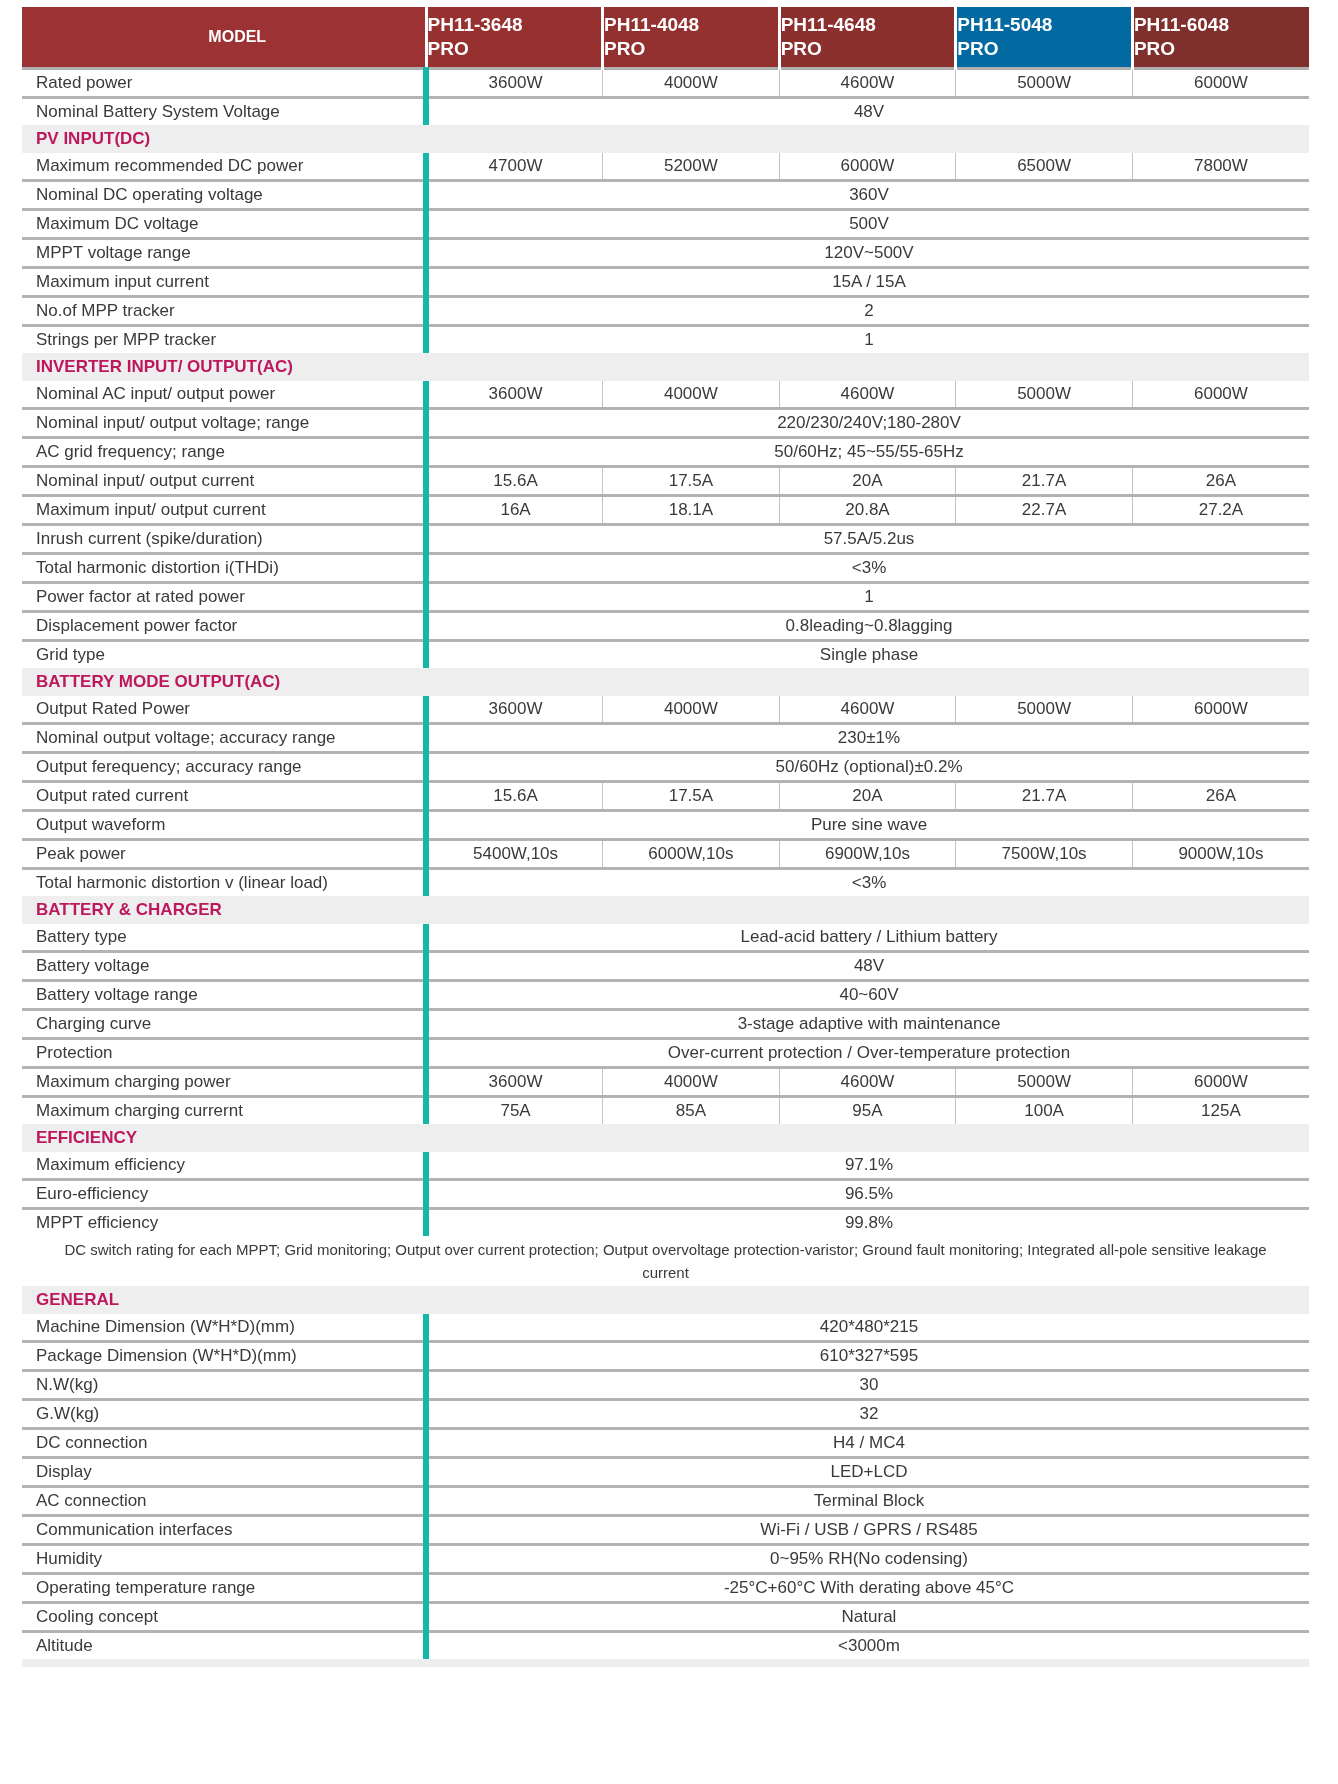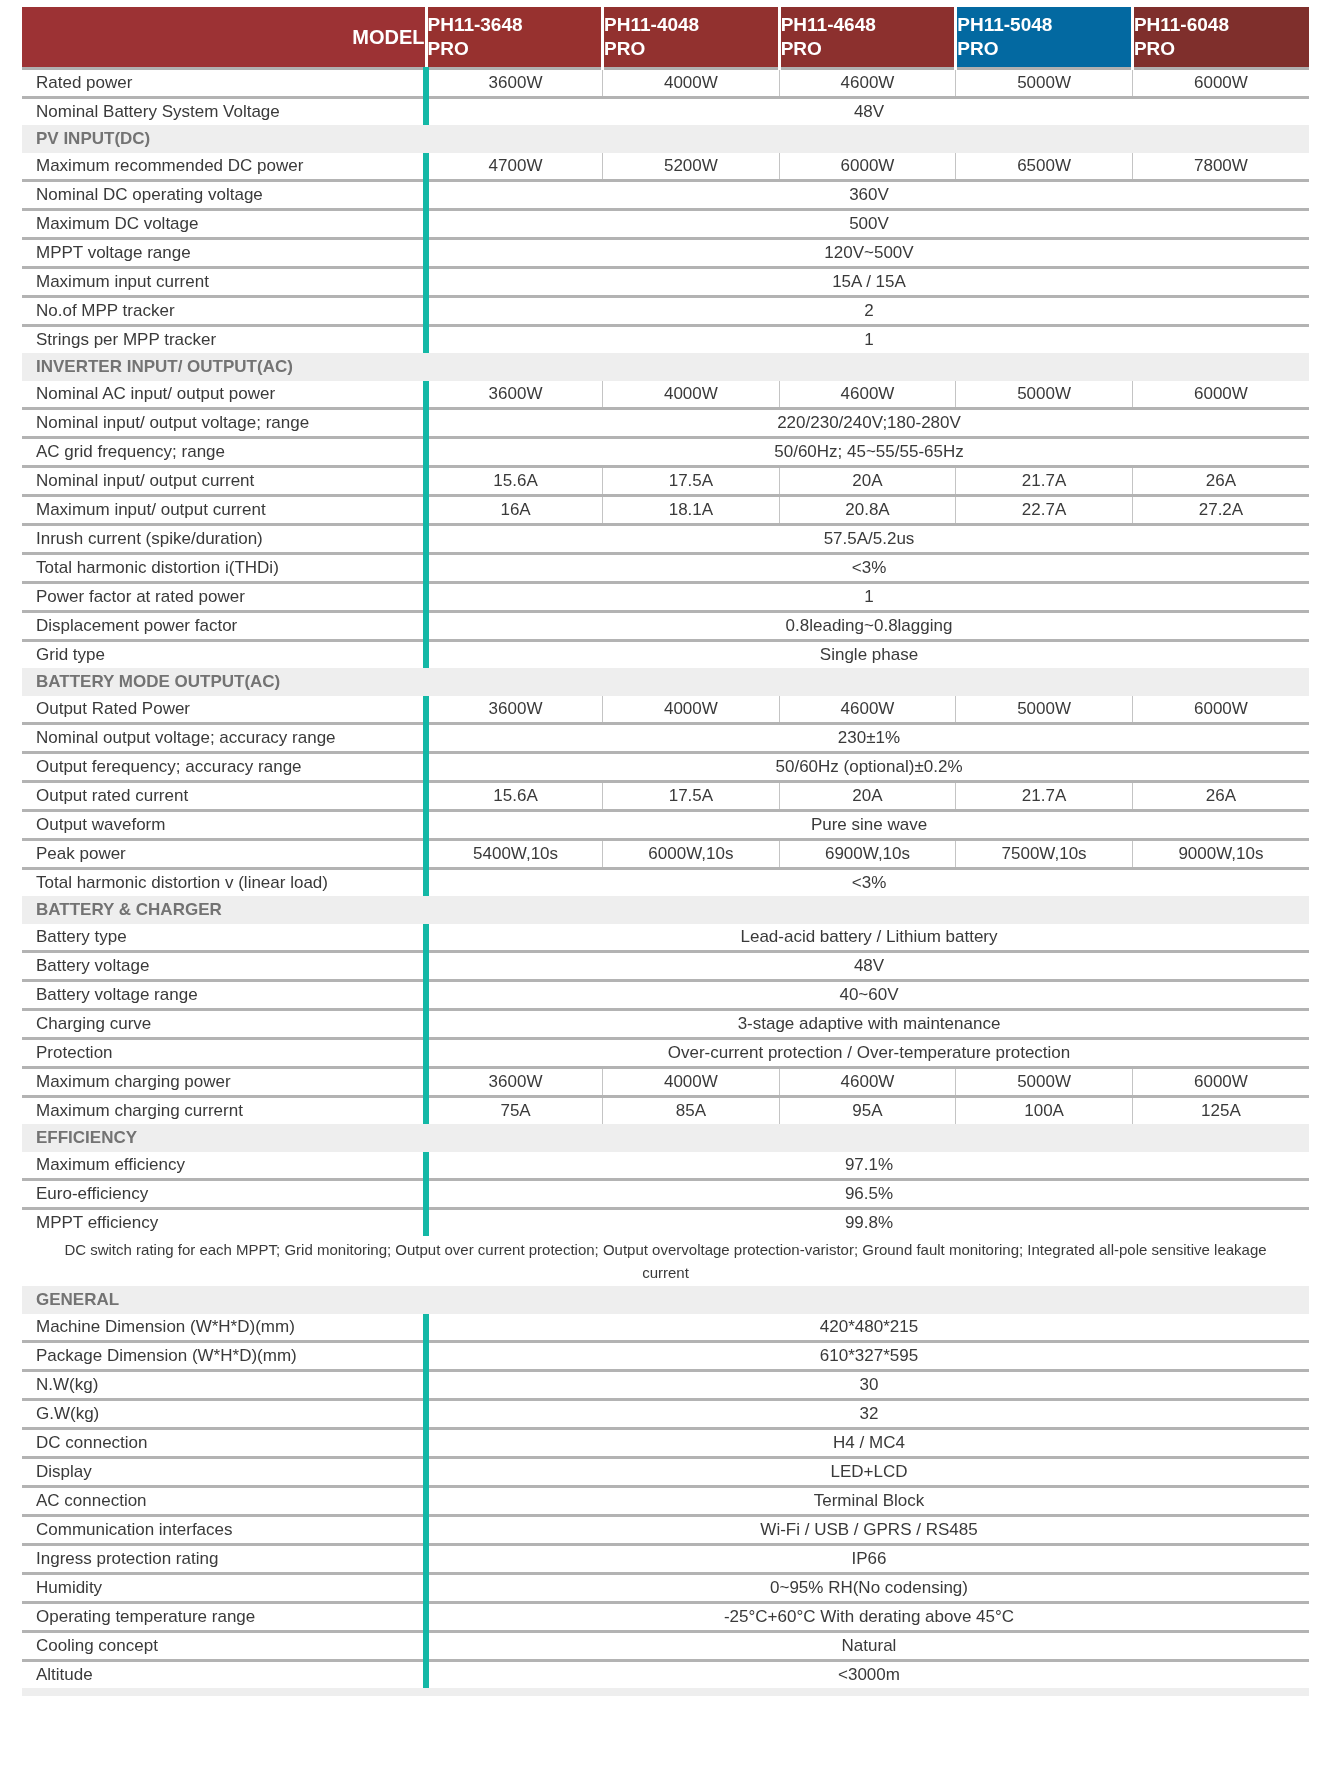--- a/index.html
+++ b/index.html
@@ -5,35 +5,35 @@
   html, body { margin: 0; padding: 0; background: #ffffff; }
   body { width: 1338px; height: 1784px; position: relative; overflow: hidden;
          font-family: "Liberation Sans", "DejaVu Sans", sans-serif; color: #3a3a3a; }
   #spec { position: absolute; left: 22px; top: 7px; width: 1287px; }
   table { border-collapse: collapse; width: 1287px; table-layout: fixed; }
   col.label-col { width: 404px; }
   col.model-col { width: 176.6px; }
   thead th { height: 60px; color: #ffffff; font-weight: bold; font-size: 19px;
              line-height: 24px; text-align: left; padding: 0;
              border-left: 3px solid #ffffff; }
-  thead th.model-head { text-align: right; padding-left: 28px; font-size: 20px; border-left: none;
+  thead th.model-head { text-align: center; padding-left: 28px; font-size: 16px; border-left: none;
              background: #9c3234; }
   thead th.c1 { background: #97312f; }
   thead th.c2 { background: #92312f; }
   thead th.c3 { background: #8c302e; }
   thead th.c4 { background: #0369a1; }
   thead th.c5 { background: #7f2f2c; }
   thead tr { border-bottom: 3px solid #b0b0b0; }
   tbody td { height: 26px; font-size: 17px; padding: 0; line-height: 26px; }
   tbody tr.data-row { border-bottom: 3px solid #b3b3b3; }
   tbody tr.data-row.last-in-section { border-bottom: none; }
   td.label { padding-left: 14px; border-right: 6px solid #14b8a6; white-space: nowrap; overflow: hidden; }
   td.val { text-align: center; border-right: 1px solid #c4c4c4; }
   td.val:last-child { border-right: none; }
-  tr.section td { background: #eeeeee; font-weight: bold; color: #737373; padding-left: 14px;
+  tr.section td { background: #eeeeee; font-weight: bold; color: #be185d; padding-left: 14px;
                   font-size: 17px; height: 28px; }
   tr.note td { text-align: center; font-size: 15px; line-height: 23px; height: 46px; padding: 2px 20px; }
   tr.tail td { background: #eeeeee; height: 8px; }
 </style>
 </head>
 <body>
 
 <div id="spec">
   <table>
     <colgroup>
@@ -286,24 +286,20 @@
         </tr>
         <tr class="data-row">
           <td class="label">AC connection</td>
           <td class="val" colspan="5">Terminal Block</td>
         </tr>
         <tr class="data-row">
           <td class="label">Communication interfaces</td>
           <td class="val" colspan="5">Wi-Fi / USB / GPRS / RS485</td>
         </tr>
         <tr class="data-row">
-          <td class="label">Ingress protection rating</td>
-          <td class="val" colspan="5">IP66</td>
-        </tr>
-        <tr class="data-row">
           <td class="label">Humidity</td>
           <td class="val" colspan="5">0~95% RH(No codensing)</td>
         </tr>
         <tr class="data-row">
           <td class="label">Operating temperature range</td>
           <td class="val" colspan="5">-25°C+60°C With derating above 45°C</td>
         </tr>
         <tr class="data-row">
           <td class="label">Cooling concept</td>
           <td class="val" colspan="5">Natural</td>

